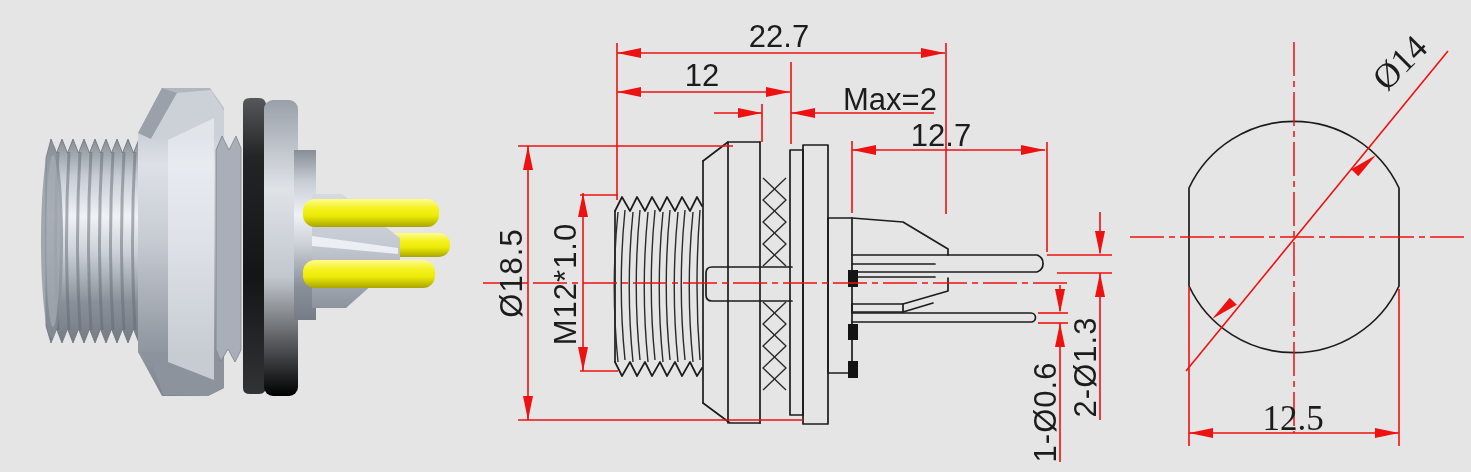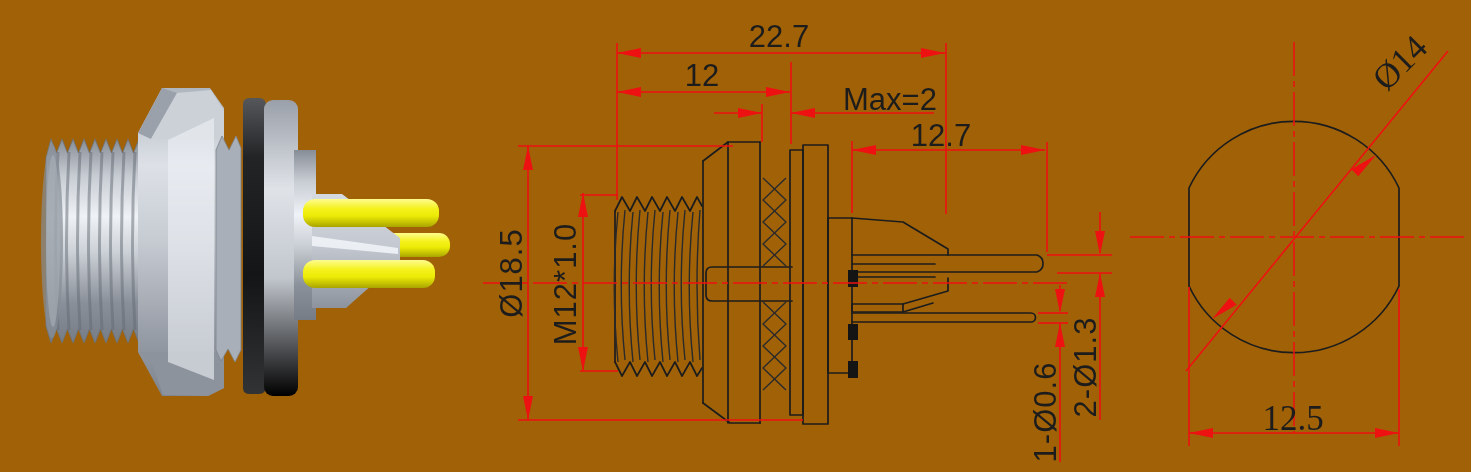--- a/index.html
+++ b/index.html
@@ -1,16 +1,16 @@
 <!DOCTYPE html>
 <html><head>
 <meta charset="utf-8">
 <style>
   html,body{margin:0;padding:0;background:#ffffff;}
-  .canvas{position:relative;width:1471px;height:472px;background:#a16207;overflow:hidden;}
+  .canvas{position:relative;width:1471px;height:472px;background:#e5e5e5;overflow:hidden;}
   svg{display:block;}
   text{user-select:none;}
   .dimtxt{font-family:"Liberation Sans","DejaVu Sans",sans-serif;font-size:31px;fill:#1c1c1c;}
   .dimtxt-v{font-family:"Liberation Sans","DejaVu Sans",sans-serif;font-size:31px;fill:#1c1c1c;letter-spacing:1px;}
   .seriftxt{font-family:"Liberation Serif","DejaVu Serif",serif;font-size:35px;fill:#1c1c1c;}
   .blk{stroke:#1c1c1c;stroke-width:1.7;fill:none;stroke-linejoin:round;stroke-linecap:round;}
   .blk-thin{stroke:#2a2a2a;stroke-width:1.4;fill:none;stroke-linejoin:round;}
   .red{stroke:#ee1111;stroke-width:1.6;fill:none;}
   .redfill{fill:#ee1111;stroke:none;}
   .cl{stroke:#ee1111;stroke-width:1.5;fill:none;stroke-dasharray:34 5 6 5;}

